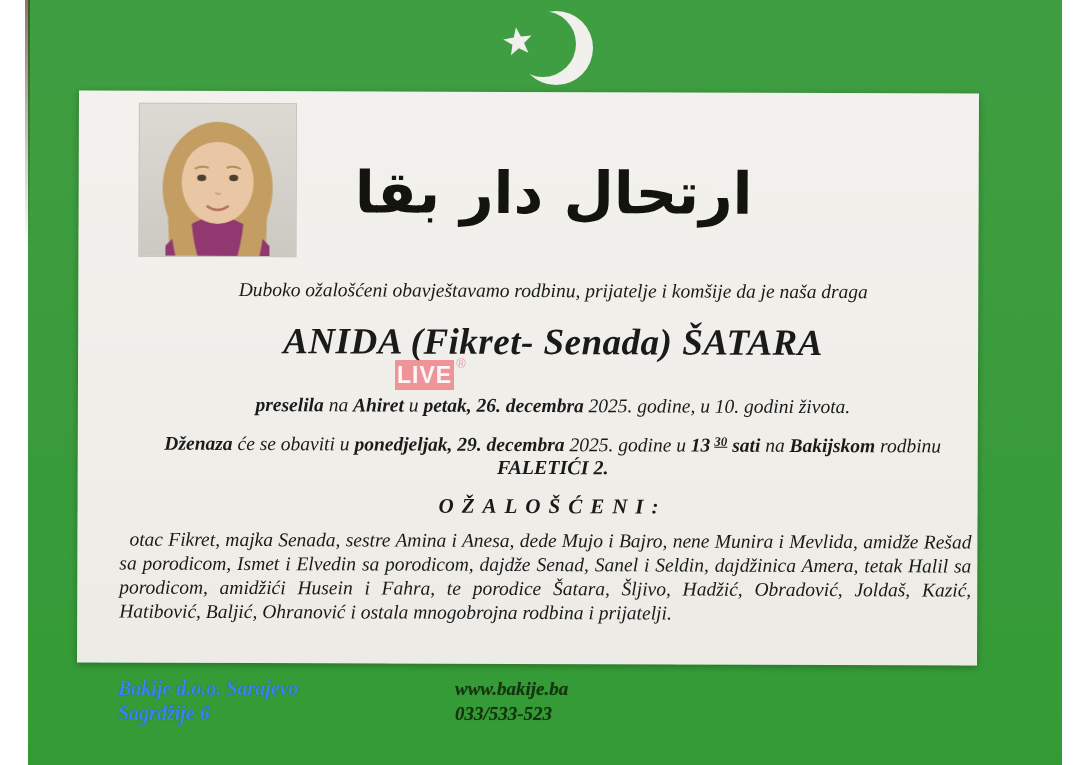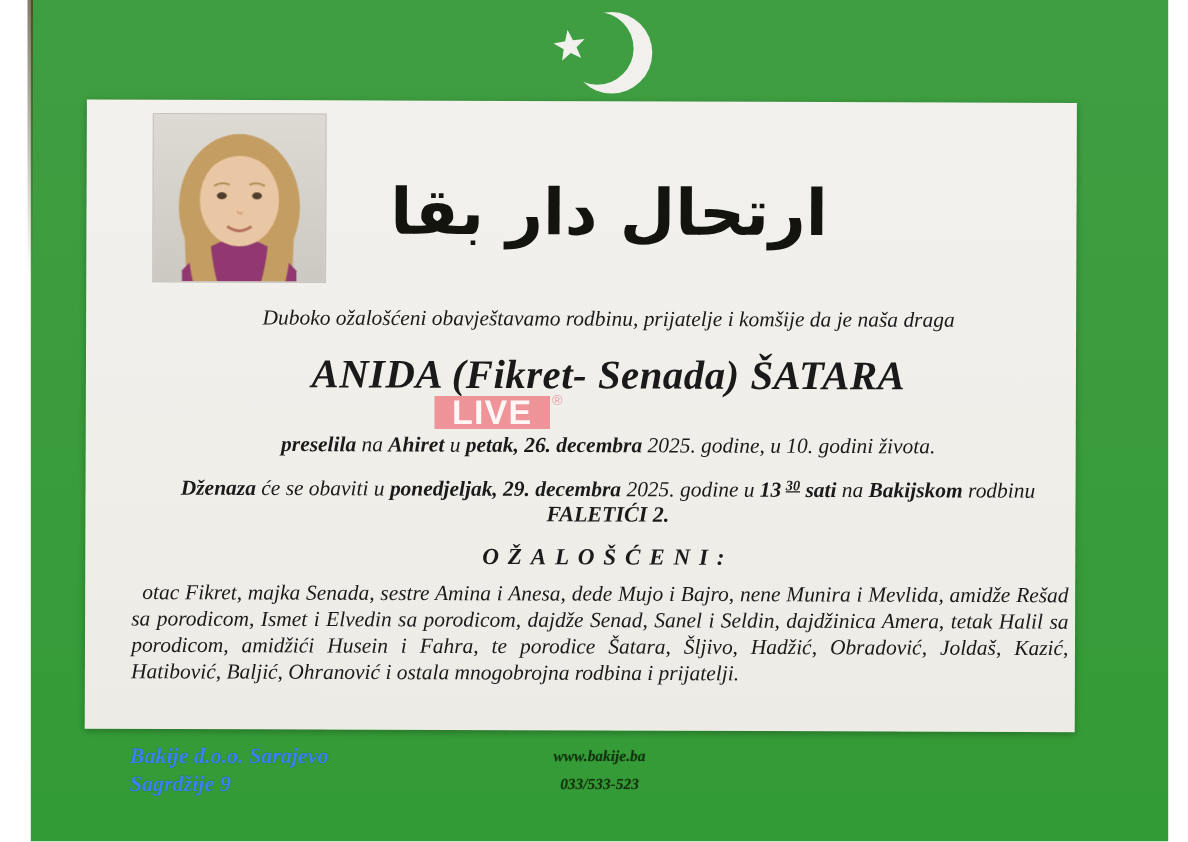--- a/index.html
+++ b/index.html
@@ -60,37 +60,37 @@
   }
   .wm-text{
     font-family:"Liberation Sans", sans-serif;font-weight:bold;font-size:35px;
     letter-spacing:6px;color:rgba(214,209,203,0.16);
     -webkit-text-stroke:1.2px rgba(192,187,181,0.5);
     text-shadow:0 0 1px rgba(200,195,190,0.35);
   }
   .wm-badge{
     margin-left:7px;background:rgba(238,128,134,0.82);
     color:rgba(255,251,251,0.95);
-    font-family:"Liberation Sans", sans-serif;font-weight:bold;font-size:31px;
-    padding:2px 16px;line-height:26px;letter-spacing:1px;
+    font-family:"Liberation Sans", sans-serif;font-weight:bold;font-size:23px;
+    padding:2px 2px;line-height:26px;letter-spacing:1px;
   }
   .wm-reg{
     align-self:flex-start;margin-left:2px;margin-top:-4px;
     font-family:"Liberation Sans", sans-serif;font-size:13px;
     color:rgba(236,145,150,0.85);
   }
   
   .footer-left{
     position:absolute;left:118px;top:676px;
     font-weight:bold;font-style:italic;font-size:20px;line-height:25px;
     color:#3b82f6;text-shadow:0 0 1px rgba(0,30,0,0.4);
   }
   .footer-right{
-    position:absolute;left:455px;top:676px;width:180px;text-align:center;
-    font-weight:bold;font-style:italic;font-size:14px;line-height:25px;
+    position:absolute;left:455px;top:676px;width:180px;
+    font-weight:bold;font-style:italic;font-size:19px;line-height:25px;
     color:#14330f;text-shadow:0 0 1px rgba(0,30,0,0.4);
   }
 </style>
 </head>
 <body>
 
 <div class="card"></div>
 <div class="edge-shadow"></div>
 
 <div class="crescent-wrap">
@@ -149,19 +149,19 @@
 
 </div>
 
 <div class="watermark">
   <span class="wm-badge">LIVE</span>
   <span class="wm-reg">®</span>
 </div>
 
 <div class="footer-left">
   <div>Bakije d.o.o. Sarajevo</div>
-  <div>Sagrdžije  9</div>
+  <div>Sagrdžije  6</div>
 </div>
 
 <div class="footer-right">
   <div>www.bakije.ba</div>
   <div>033/533-523</div>
 </div>
 
 </body></html>

